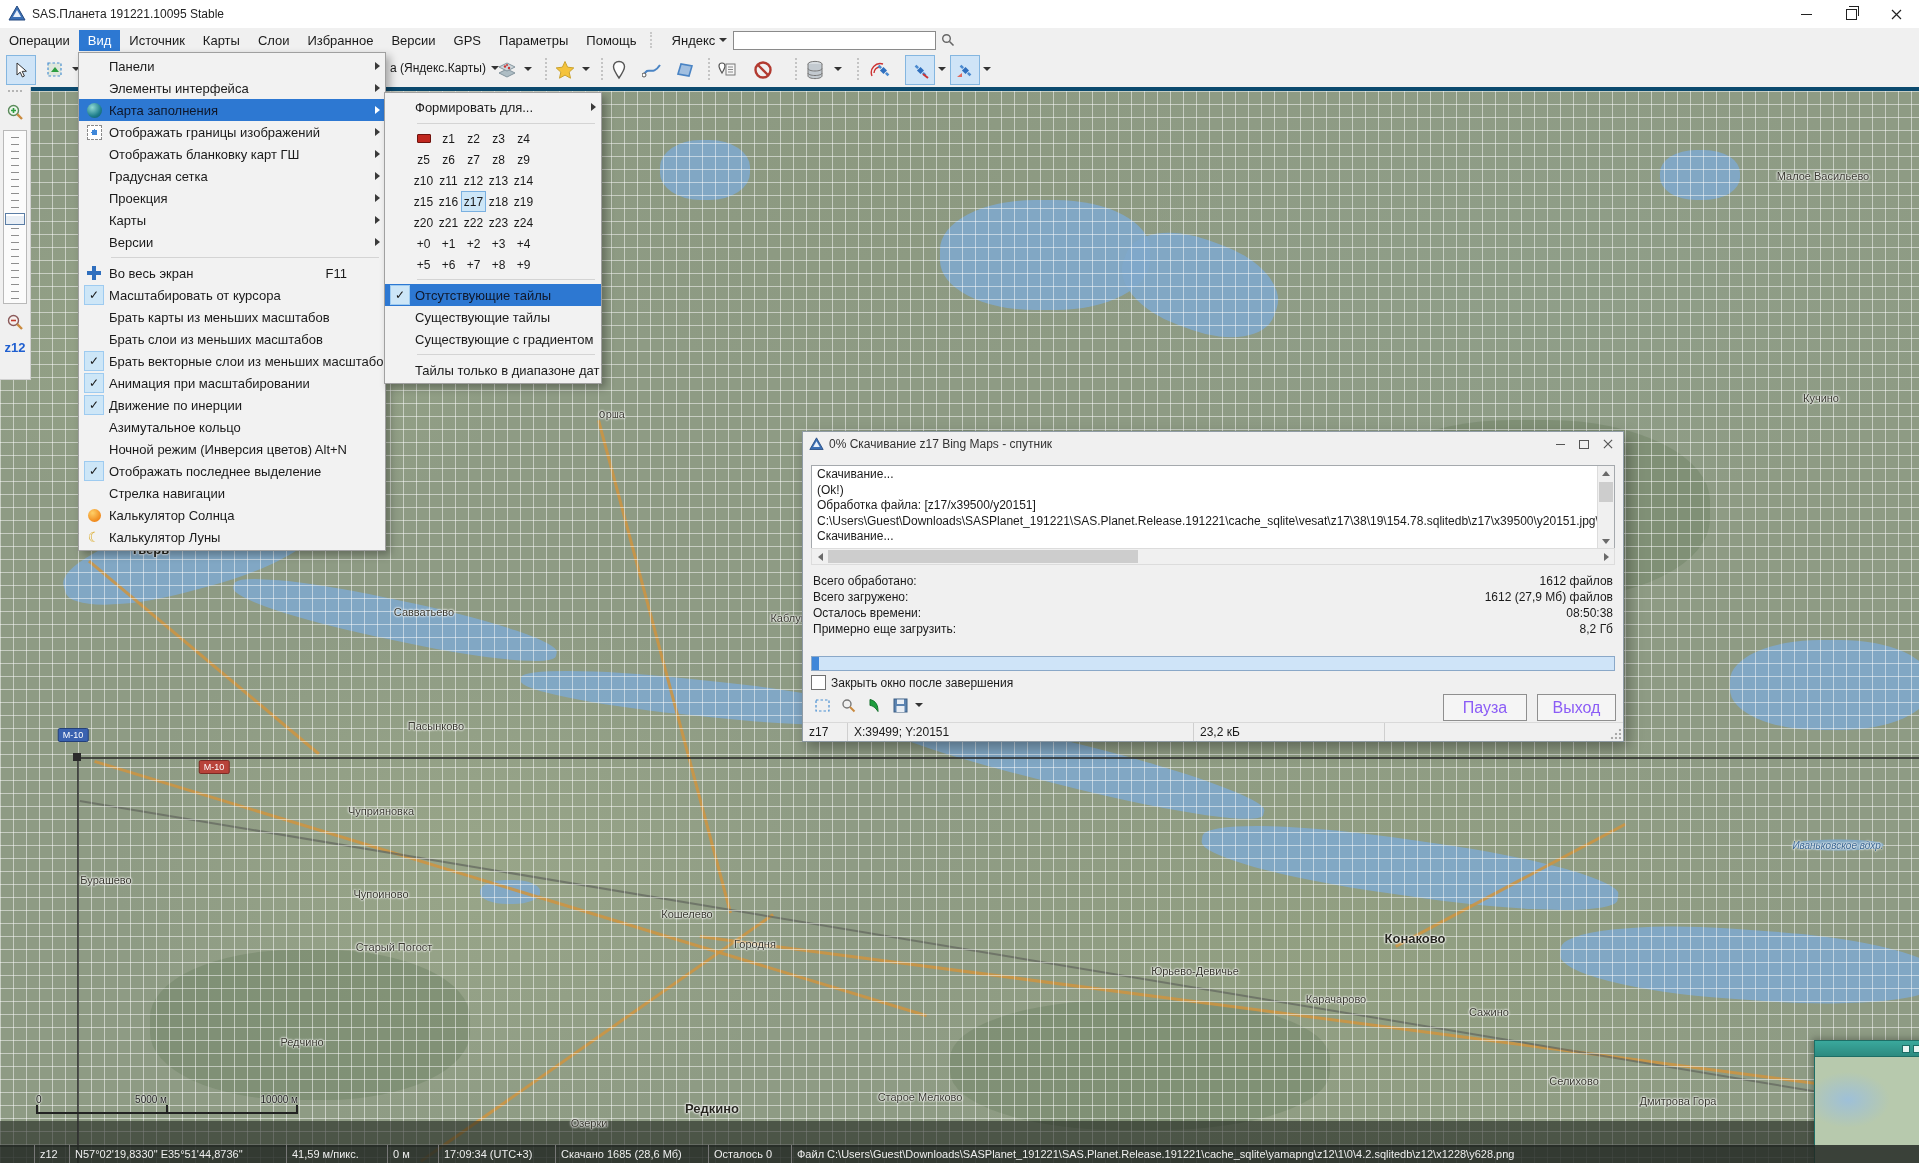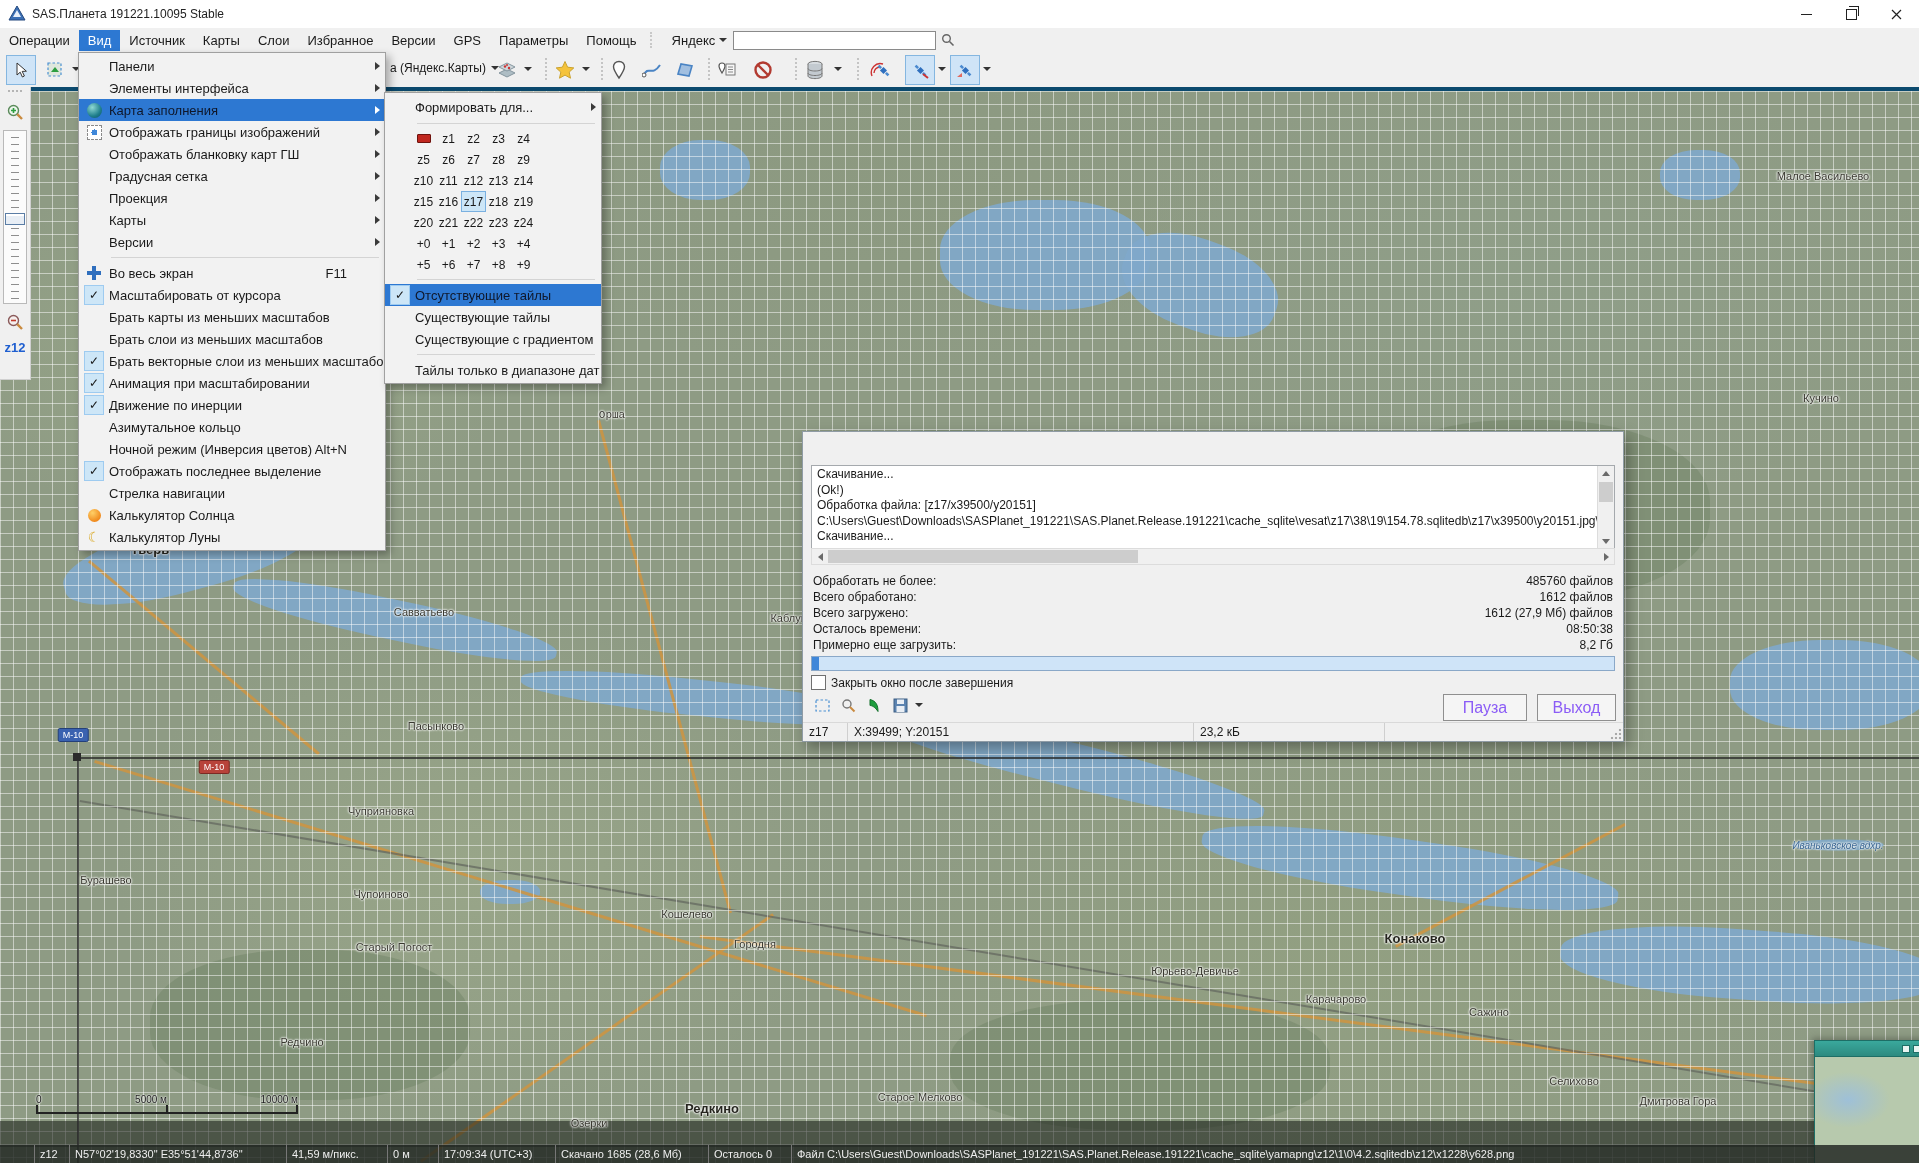--- a/index.html
+++ b/index.html
@@ -683,20 +683,34 @@
         <div class="mi">
         <span class="gutter"></span>
         <span class="mi-label">Тайлы только в диапазоне дат</span>
         <span class="mi-shortcut"></span>
         <span class="mi-arrow"></span>
       </div>
       </div>
   </div>
 
   <div class="dlg">
+    <div class="dlg-title">
+      <svg width="15" height="15" viewBox="0 0 18 18">
+        <polygon points="9,1 17,15 1,15" fill="#3b6fb5" stroke="#24497e" stroke-width="1"></polygon>
+        <polygon points="9,5 13,12 5,12" fill="#e8f0fa"></polygon>
+        </svg>
+      <span class="t">0% Скачивание z17 Bing Maps - спутник</span>
+      <div class="dlg-ctrl">
+        <span class="g-min"></span>
+        <span class="g-max"></span>
+        <svg width="10" height="10" viewBox="0 0 11 11">
+            <path d="M1 1 L10 10 M10 1 L1 10" stroke="#555" stroke-width="1.3"></path>
+          </svg>
+      </div>
+    </div>
 
     <div class="memo">
       <div class="memo-text">
 
       <div>Скачивание...</div>
           <div>(Ok!)</div>
           <div>Обработка файла: [z17/x39500/y20151]</div>
           <div>C:\Users\Guest\Downloads\SASPlanet_191221\SAS.Planet.Release.191221\cache_sqlite\vesat\z17\38\19\154.78.sqlitedb\z17\x39500\y20151.jpg\v0 ...</div>
           <div>Скачивание...</div>
         </div>
@@ -715,24 +729,20 @@
           <i class="tri-left"></i>
         </span>
       <span class="hthumb"></span>
       <span class="arr" style="left:auto;right:0;top:0;">
           <i class="tri-right"></i>
         </span>
     </div>
 
     <div class="stats">
 
-    <div class="stat-row">
-        <span>Обработать не более:</span>
-        <span>485760 файлов</span>
-      </div>
         <div class="stat-row">
         <span>Всего обработано:</span>
         <span>1612 файлов</span>
       </div>
         <div class="stat-row">
         <span>Всего загружено:</span>
         <span>1612 (27,9 Мб) файлов</span>
       </div>
         <div class="stat-row">
         <span>Осталось времени:</span>

